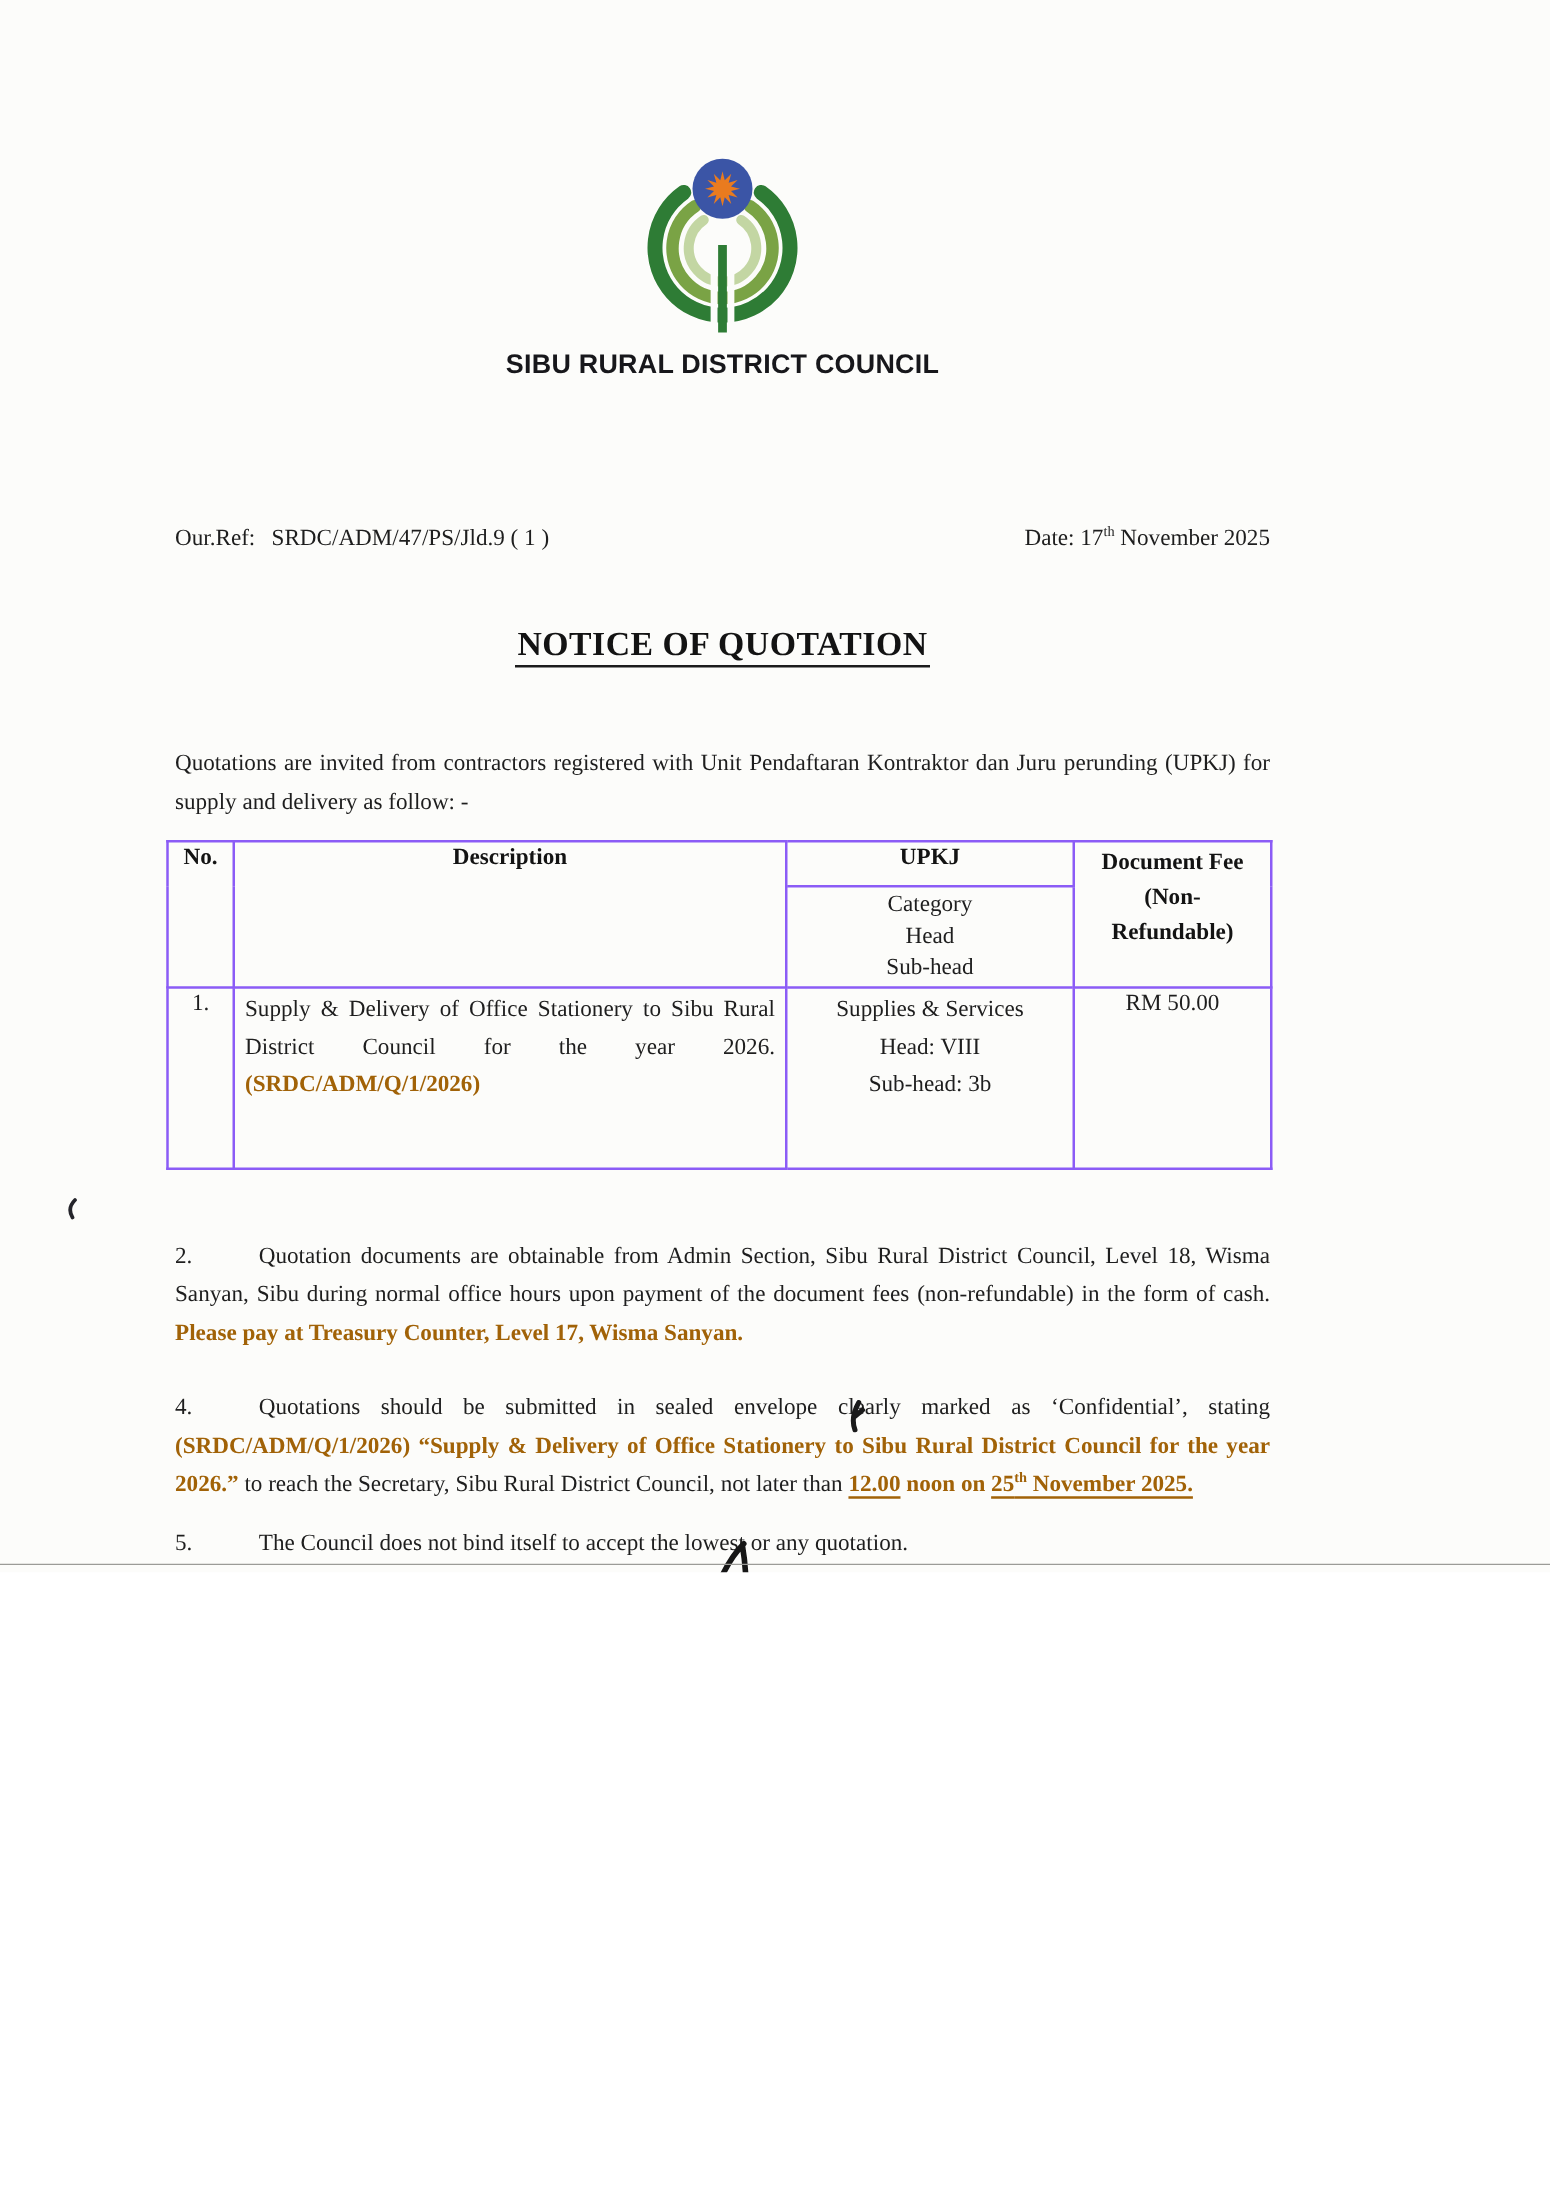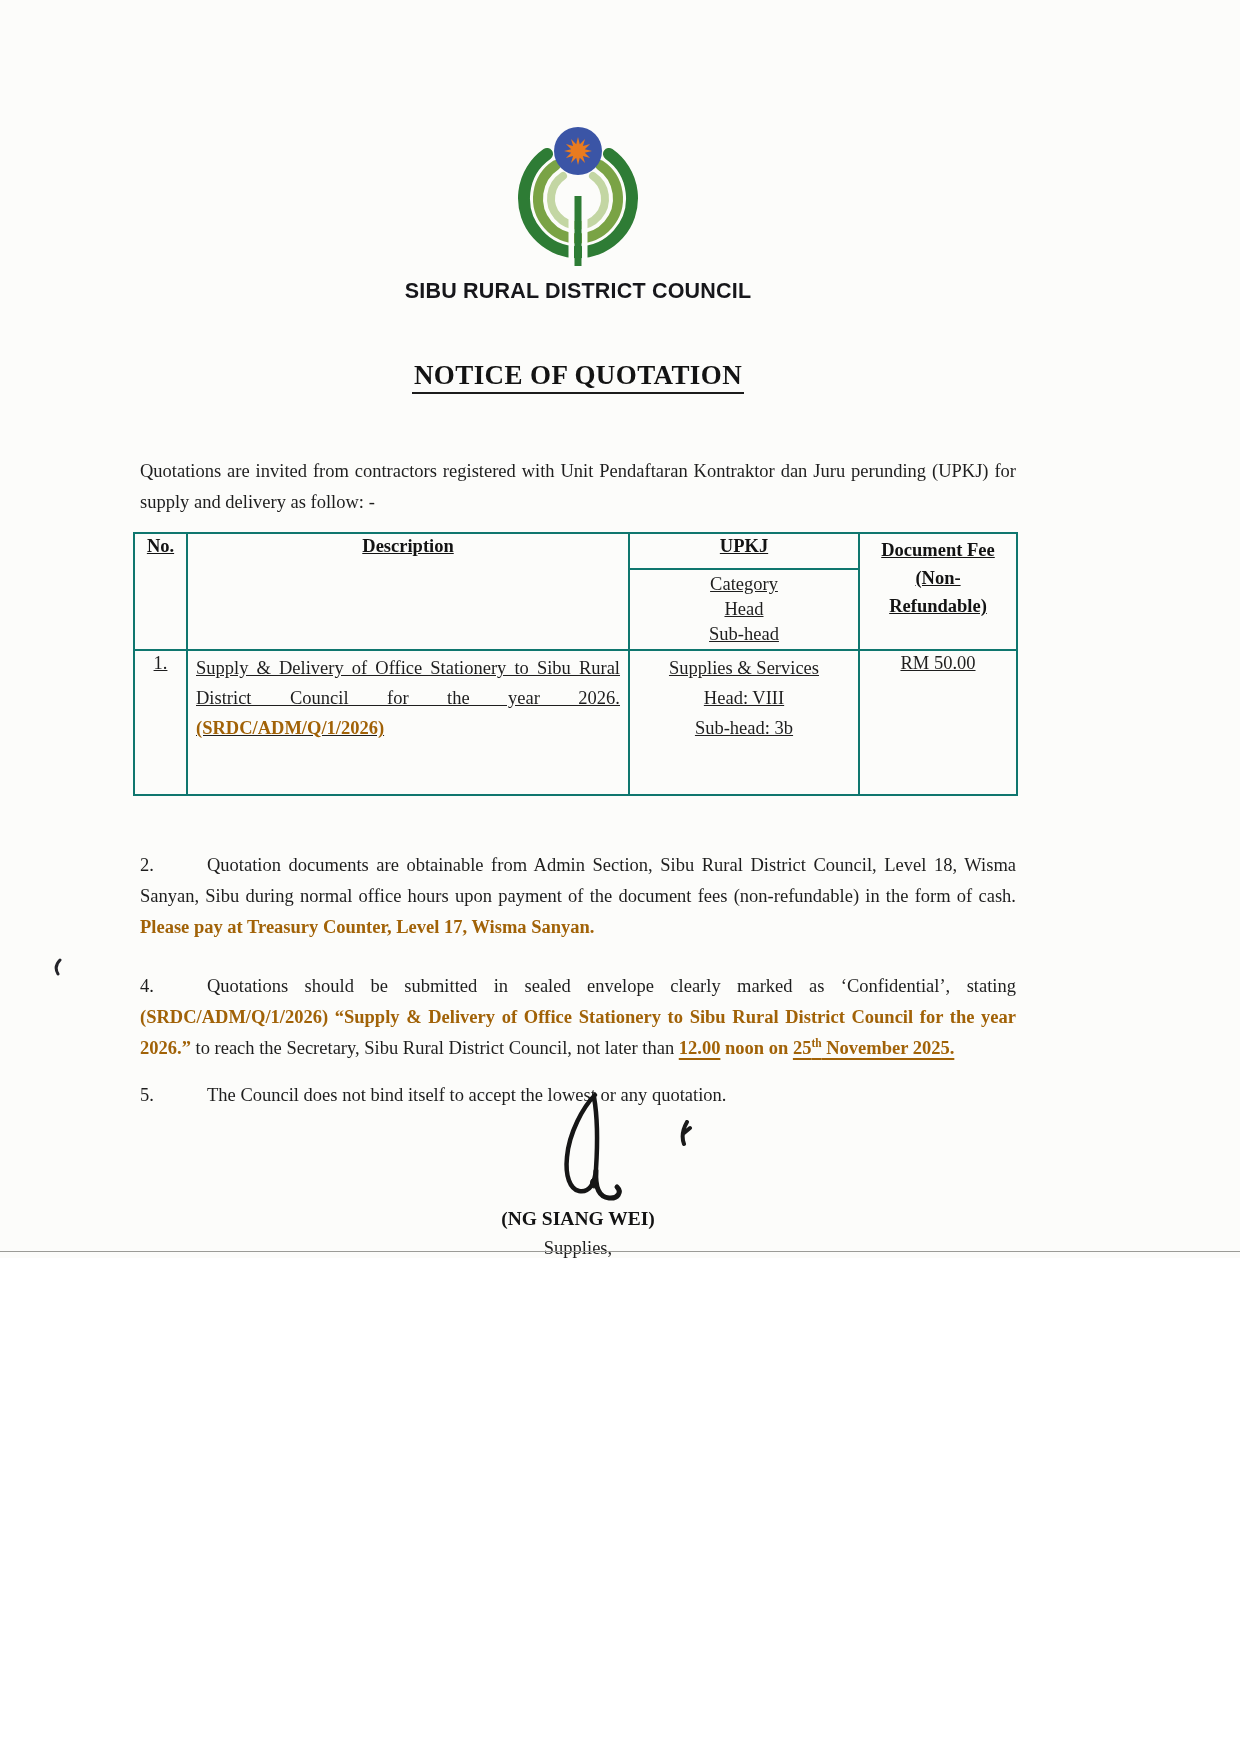--- a/index.html
+++ b/index.html
@@ -30,21 +30,21 @@
   }
 
   .para { font-size:18.5px; line-height:31px; text-align:justify; margin:0; }
   .intro { margin-top:62px; }
   .num { display:inline-block; width:67px; }
   b { color:#a16207; }
   .u { text-decoration:underline; text-decoration-thickness:2px; text-underline-offset:4px; }
 
   table.quote { border-collapse:collapse; table-layout:fixed; width:883px;
                 margin-top:14px; margin-left:-7px; font-size:18.5px; }
-  table.quote td { border:2px solid #0f766e; padding:2px 8px; vertical-align:top;text-decoration:underline; }
+  table.quote td { border:2px solid #8b5cf6; padding:2px 8px; vertical-align:top; }
   .hc { font-weight:bold; text-align:center; padding-top:3px; color:#131313; }
   .th-upkj { height:30px; }
   .upkj-sub { text-align:center; white-space:pre-line; line-height:25px; padding-bottom:5px; }
   .th-fee { white-space:pre-line; line-height:28px; }
   tr.data-row { height:145px; }
   .cell-no { text-align:center; padding-top:4px; }
   .cell-desc { text-align:justify; line-height:30px; padding:4px 11px 0 12px; }
   .cell-upkj { text-align:center; white-space:pre-line; vertical-align:middle; line-height:30px; }
   .cell-fee { text-align:center; vertical-align:middle; }
 
@@ -79,20 +79,28 @@
         <rect x="58.5" y="79" width="5.5" height="69" fill="#fcfcfa"></rect>
         <rect x="72" y="79" width="5.5" height="69" fill="#fcfcfa"></rect>
         <rect x="64.5" y="78" width="7" height="70" fill="#2e7c35"></rect>
         <circle cx="68" cy="33" r="24" fill="#3b55a6"></circle>
         <polygon transform="translate(68,33)" points="14,0 6.8,1.8 12.1,7 4.9,4.9 7,12.1 1.8,6.8 0,14 -1.8,6.8 -7,12.1 -4.9,4.9 -12.1,7 -6.8,1.8 -14,0 -6.8,-1.8 -12.1,-7 -4.9,-4.9 -7,-12.1 -1.8,-6.8 0,-14 1.8,-6.8 7,-12.1 4.9,-4.9 12.1,-7 6.8,-1.8" fill="#e97b1f"></polygon>
       </svg>
     </div>
 
     <div class="org-name">SIBU RURAL DISTRICT COUNCIL</div>
 
+    <div class="ref-row">
+      <div>
+        <span>Our.Ref:</span><span class="ref-value">SRDC/ADM/47/PS/Jld.9 ( 1 )</span>
+      </div>
+      <div>
+        <span>Date:</span><span> 17</span><sup>th</sup><span> November 2025</span>
+      </div>
+    </div>
 
     <div class="title-row">
       <span class="doc-title">NOTICE OF QUOTATION</span>
     </div>
 
     <p class="para intro">Quotations are invited from contractors registered with Unit Pendaftaran Kontraktor dan Juru perunding (UPKJ) for supply and delivery as follow: -</p>
 
     <table class="quote">
       <colgroup>
         <col style="width:53px">

